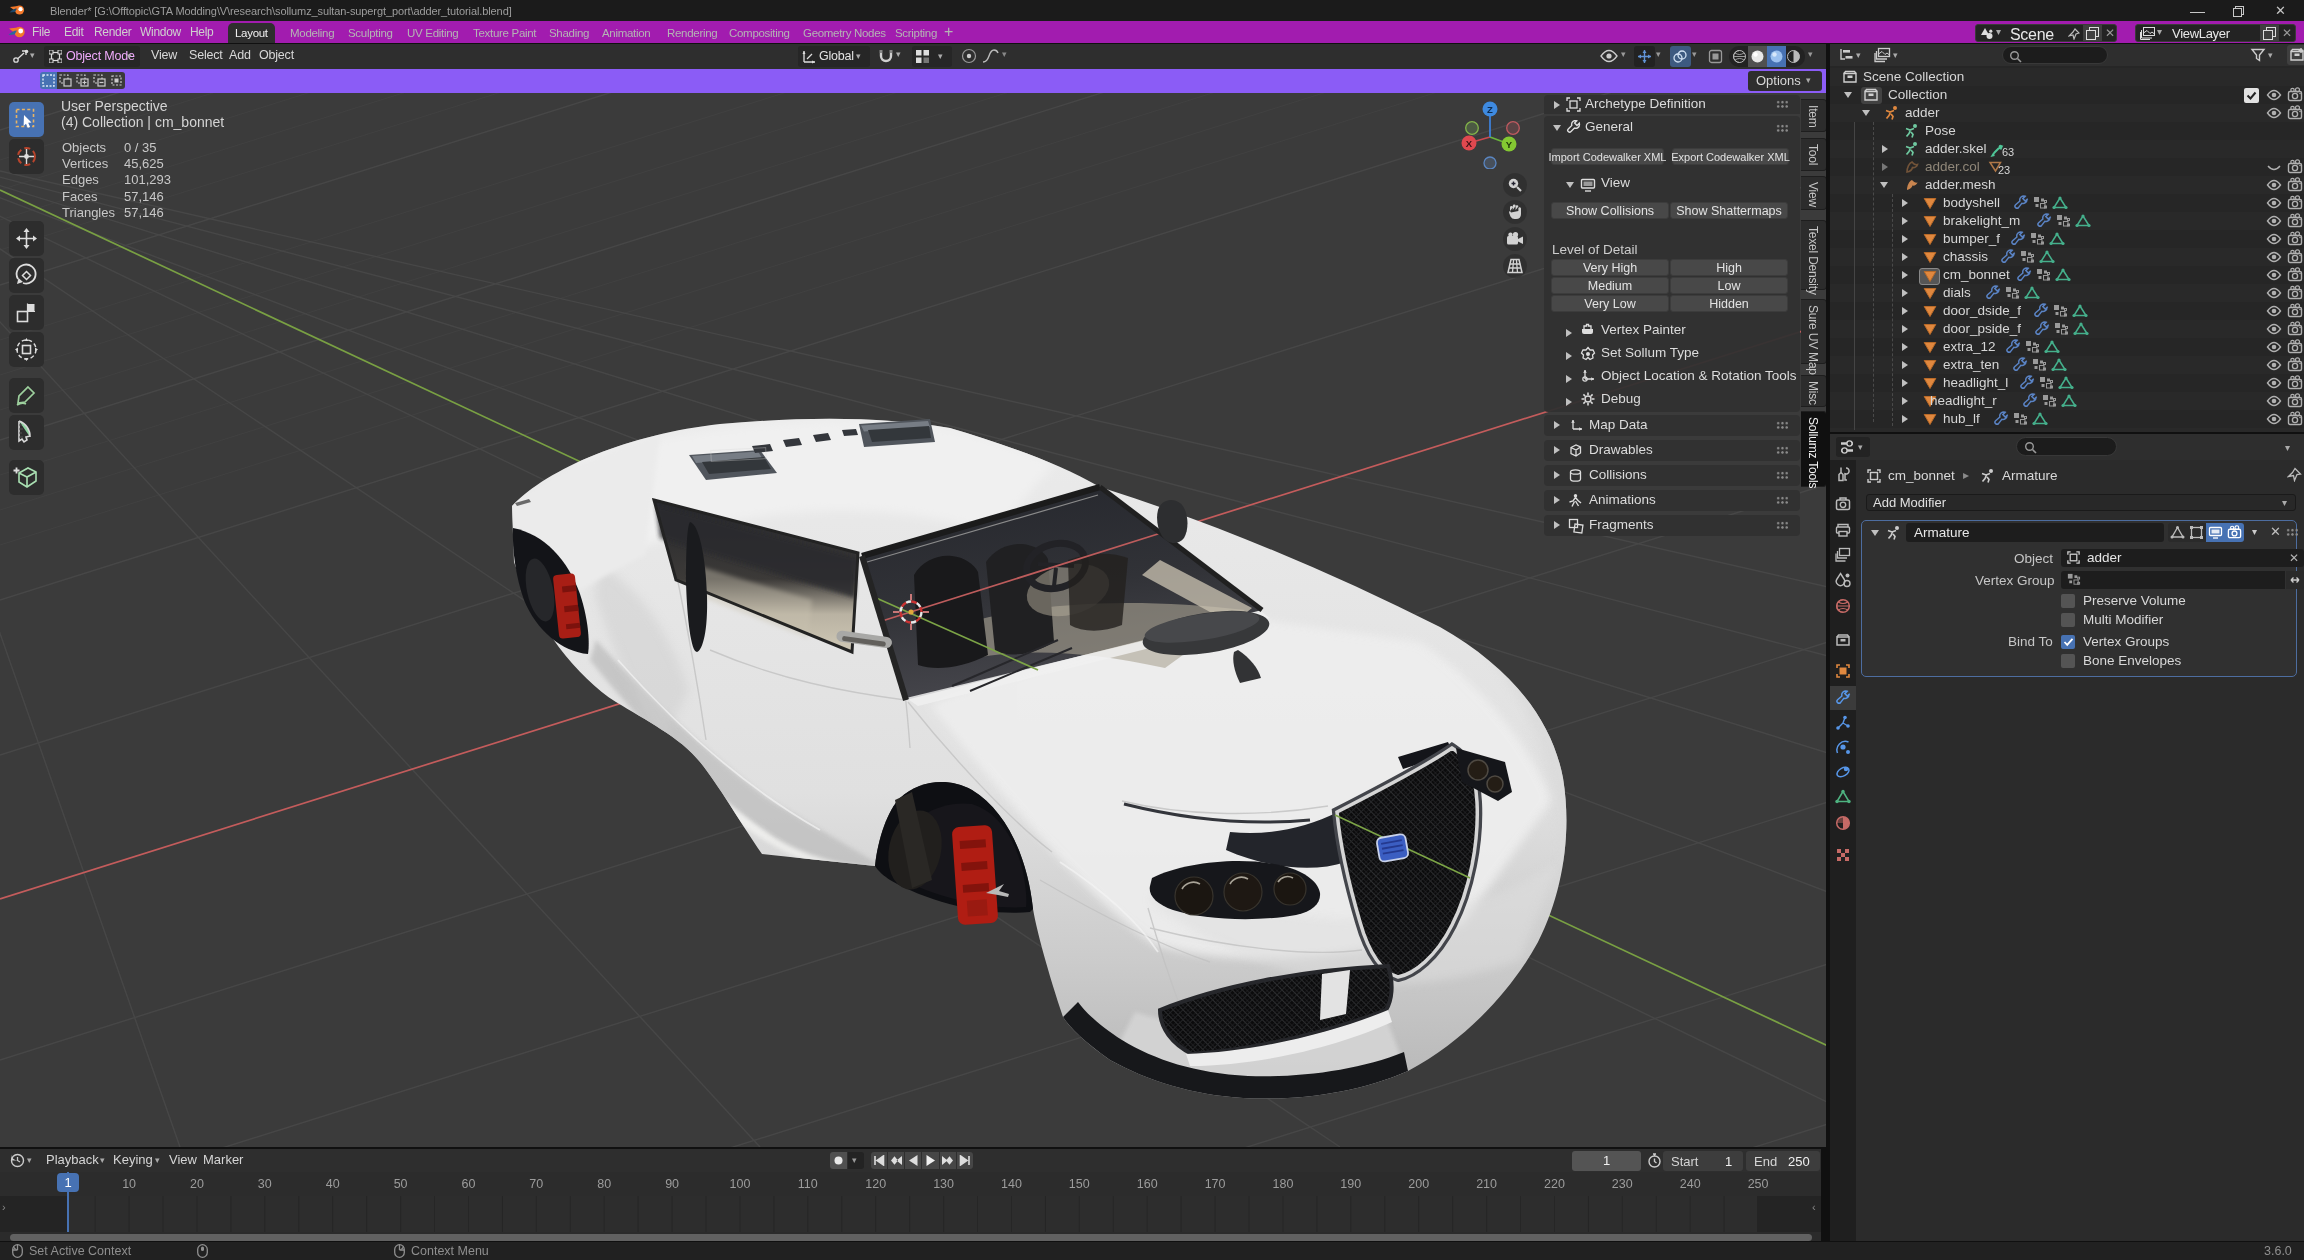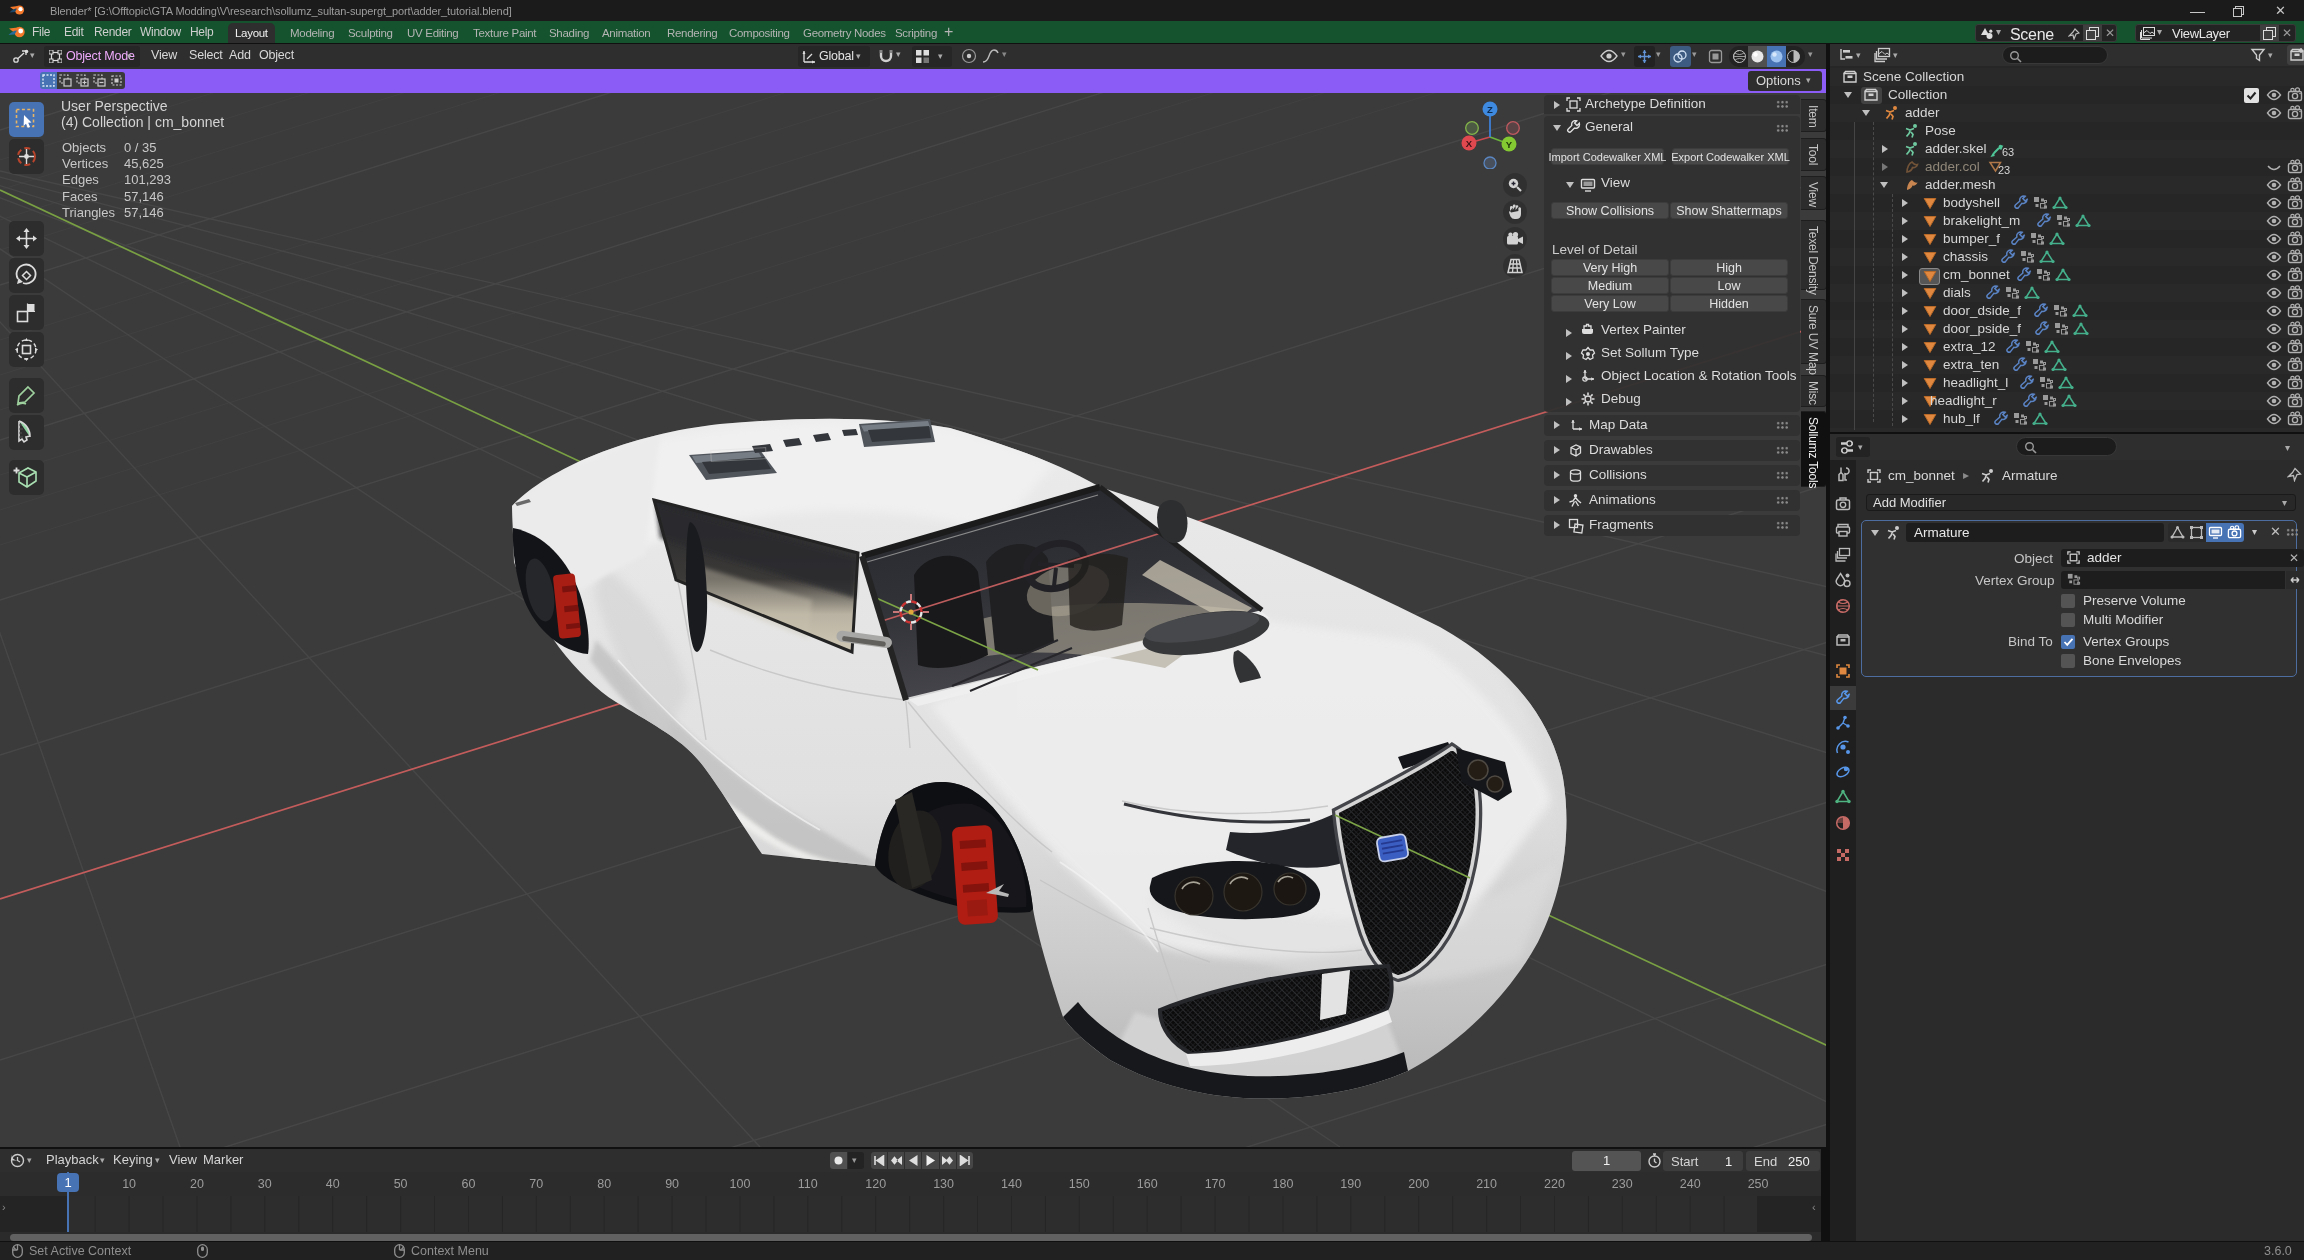--- a/index.html
+++ b/index.html
@@ -2,21 +2,21 @@
 <html><head>
 <meta charset="utf-8">
 <style>
 * { margin:0; padding:0; box-sizing:border-box; }
 html,body { width:2304px; height:1260px; overflow:hidden; background:#101010;
   font-family:"Liberation Sans", sans-serif; -webkit-font-smoothing:antialiased; }
 .abs { position:absolute; }
 #stage { position:relative; width:2304px; height:1260px; }
 
 #titlebar { left:0; top:0; width:2304px; height:21px; background:#1b1b1b; color:#9d9d9d; font-size:11px; letter-spacing:-0.1px; }
-#menubar  { left:0; top:21px; width:2304px; height:23px; background:#14532d; color:#d2d2d2; font-size:12px; letter-spacing:-0.3px; }
+#menubar  { left:0; top:21px; width:2304px; height:23px; background:#a21caf; color:#d2d2d2; font-size:12px; letter-spacing:-0.3px; }
 .menuitem { position:absolute; top:4px; color:#cfcfcf; font-size:12px; }
 .wstab { position:absolute; top:2px; height:21px; line-height:21px; padding:0 7px; color:#b4b4b4; border-radius:5px 5px 0 0; font-size:11.5px; }
 .wstab.active { background:#2e2e2e; color:#f0f0f0; }
 
 #vheader { left:0; top:44px; width:1828px; height:25px; background:#2e2e2e; color:#d8d8d8; font-size:12.5px; letter-spacing:-0.2px; }
 #vtools  { left:0; top:69px; width:1828px; height:24px; background:#8b5cf6; }
 
 #view3d { left:0; top:93px; width:1828px; height:1056px; background:#3b3b3b; overflow:hidden; }
 
 #outliner { left:1830px; top:44px; width:474px; height:388px; background:#262626; }

